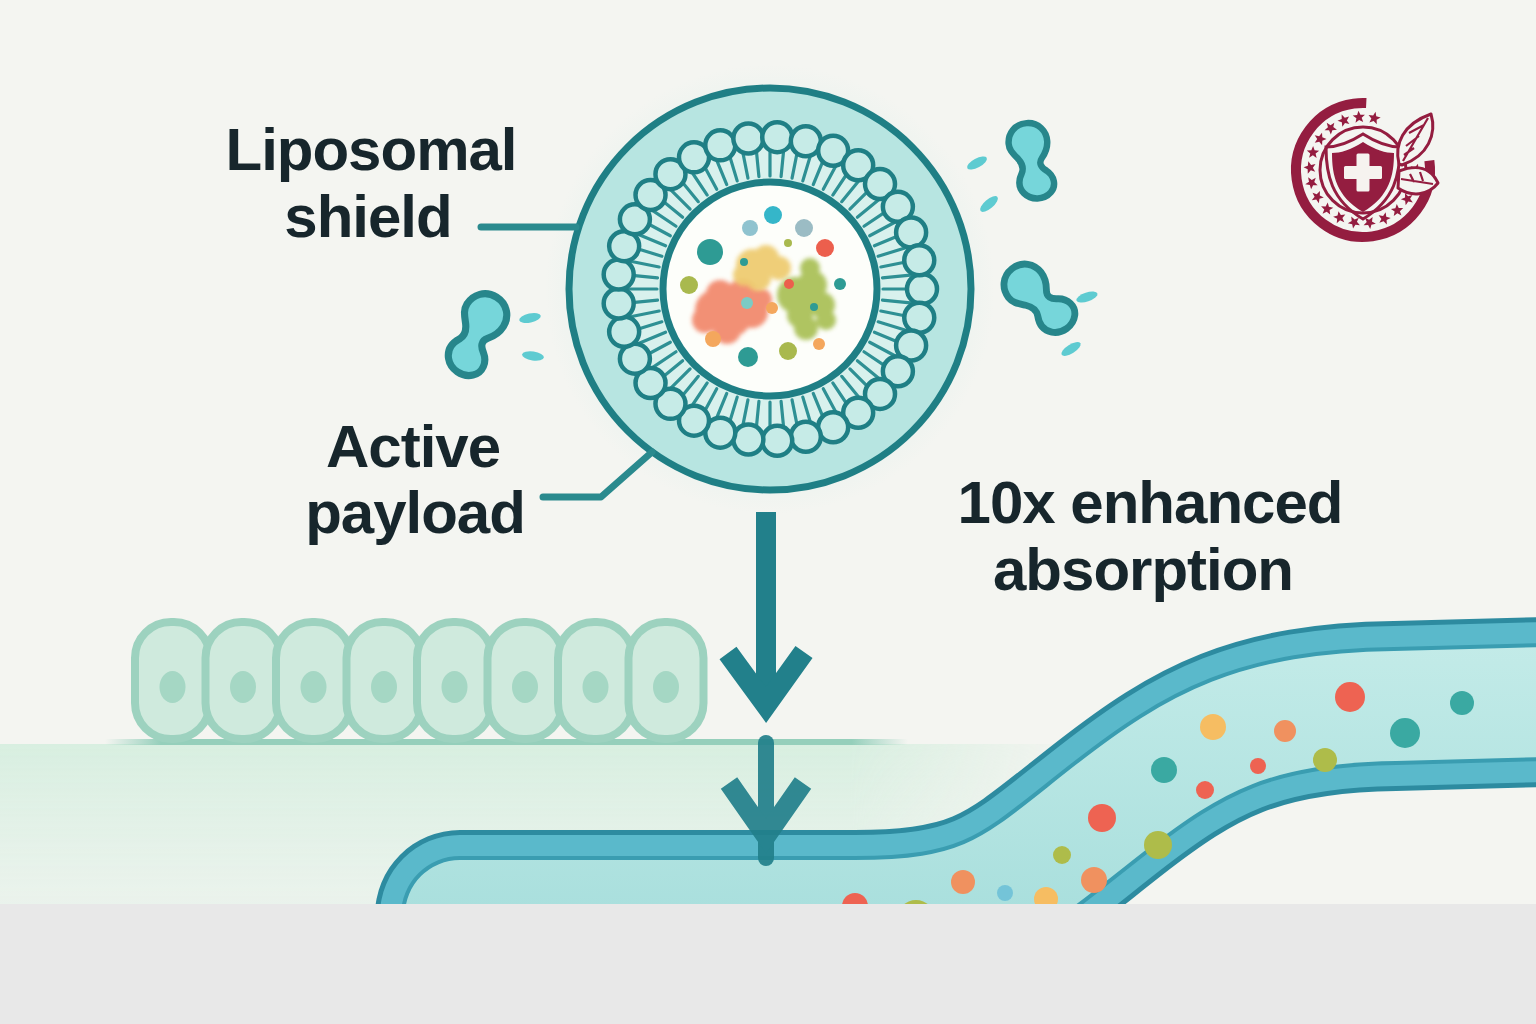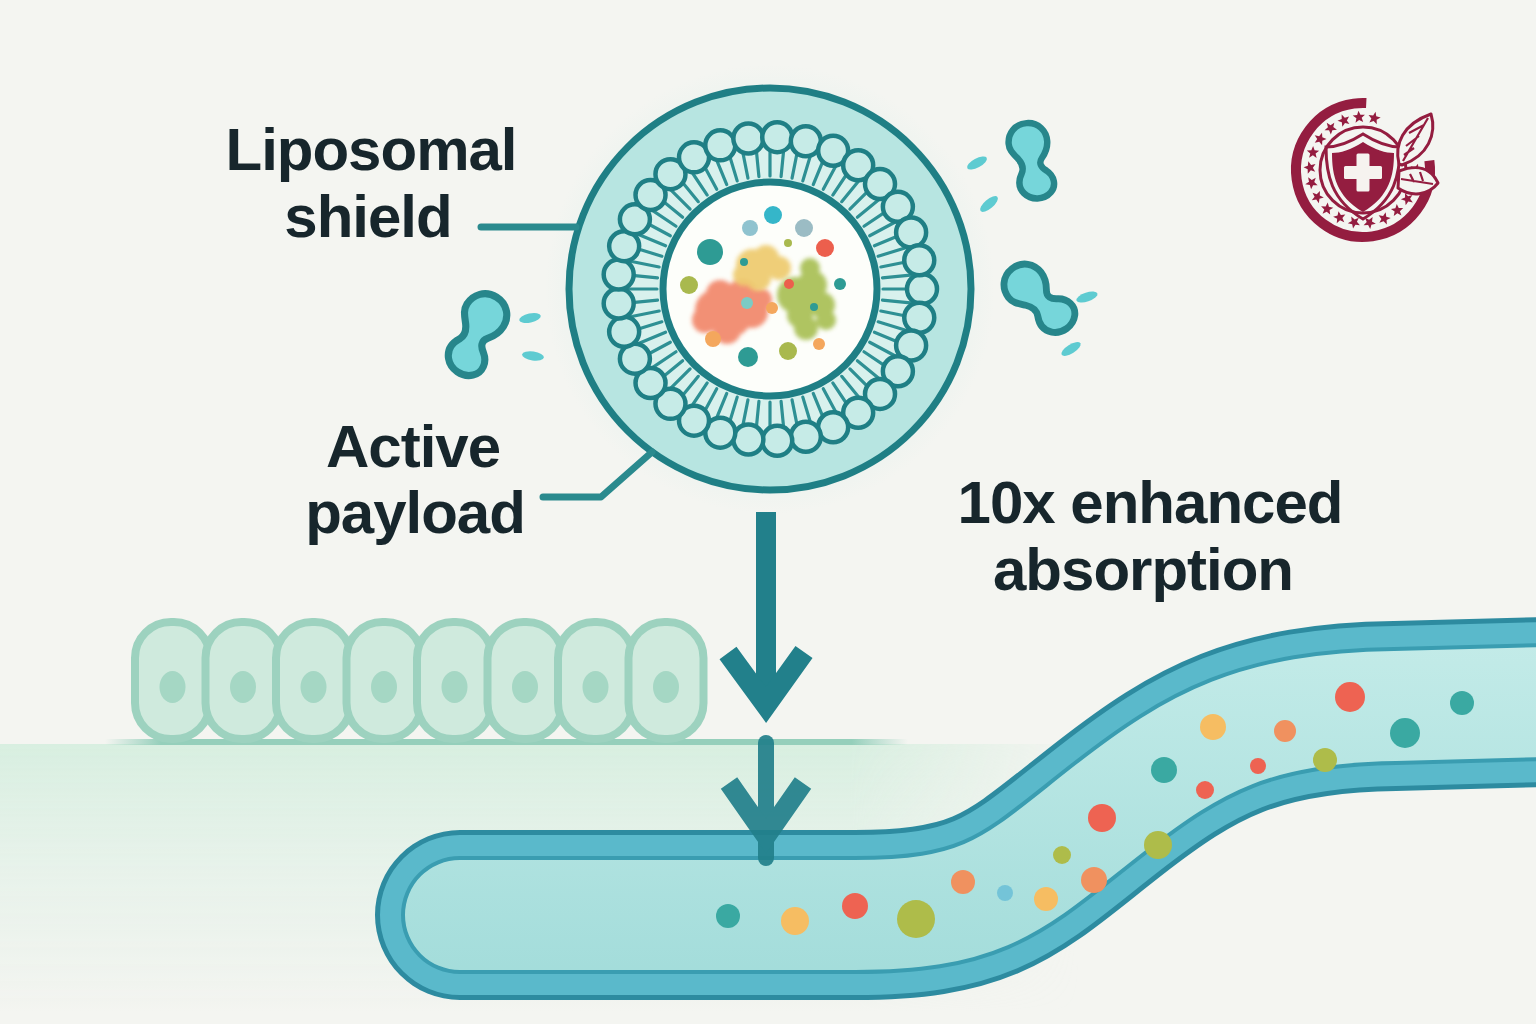--- a/index.html
+++ b/index.html
@@ -1,16 +1,16 @@
 <!DOCTYPE html>
 <html><head>
 <meta charset="utf-8">
 <style>
   html,body{margin:0;padding:0;background:#e8e8e8;}
-  .stage{position:relative;width:1536px;height:1024px;overflow:hidden;}
+  .stage{position:relative;width:1536px;height:904px;overflow:hidden;}
   svg{display:block;}
   text.lbl{font-family:"Liberation Sans", sans-serif;font-weight:700;font-size:60px;letter-spacing:-1px;}
 </style>
 </head>
 <body>
 
 <div class="stage">
 <svg id="art" viewBox="0 0 1536 1024" width="1536" height="1024" xmlns="http://www.w3.org/2000/svg">
   <defs>
     <radialGradient id="glowGrad">

